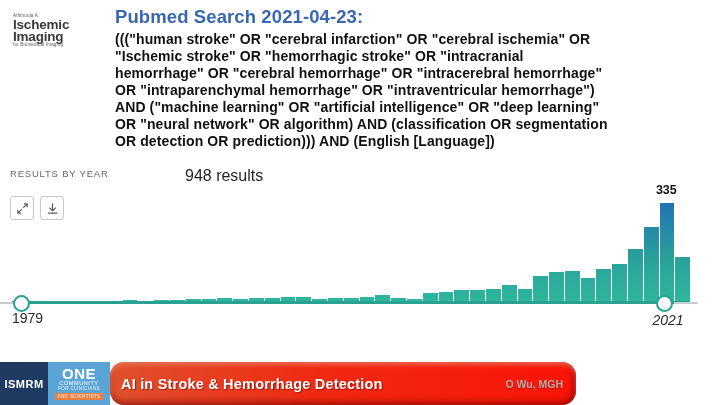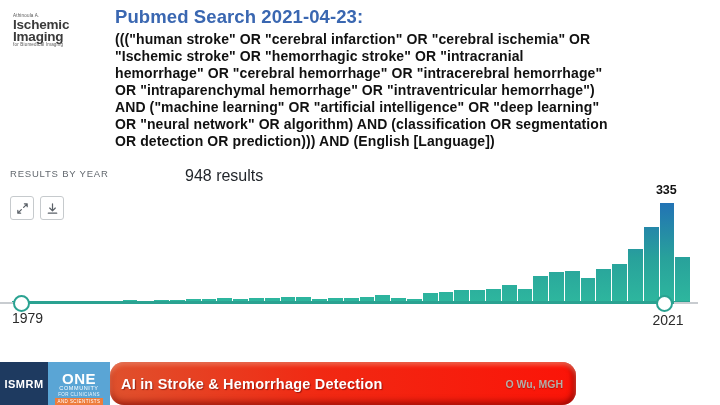--- a/index.html
+++ b/index.html
@@ -48,28 +48,28 @@
   .rail{position:absolute;top:302px;height:2px;background:var(--rail-gray);}
   .rail-left{left:0;width:14px;}
   .rail-right{left:674px;width:24px;}
   .handle{position:absolute;top:295px;width:17px;height:17px;border-radius:50%;
     background:#fff;border:2.5px solid var(--teal);z-index:5;cursor:ew-resize;}
   .handle-left{left:13px;}
   .handle-right{left:656px;}
   .peak-label{position:absolute;bottom:106px;transform:translateX(-50%);font-size:12.5px;font-weight:bold;color:#111;}
   .year-label{position:absolute;font-size:14px;color:#2b2b2b;}
   .year-start{left:12px;top:310px;}
-  .year-end{left:646px;top:312px;width:44px;text-align:center;}
+  .year-end{left:646px;top:312px;width:44px;text-align:center;font-style:italic;}
 
   
   .footer{position:absolute;left:0;top:362px;width:576px;height:43px;display:flex;}
   .ismrm{width:48px;background:var(--navy);color:#fff;display:flex;align-items:center;justify-content:center;
     font-size:11px;font-weight:bold;letter-spacing:.5px;}
   .one{width:62px;background:var(--one-blue);color:#fff;display:flex;flex-direction:column;
-    align-items:center;justify-content:flex-end;line-height:1.15;text-align:center;}
+    align-items:center;justify-content:center;line-height:1.15;text-align:center;}
   .one .one-word{font-size:15px;font-weight:bold;letter-spacing:.5px;line-height:13px;}
   .one .sub1{font-size:5.5px;letter-spacing:.6px;}
   .one .sub2{font-size:4.5px;letter-spacing:.4px;color:#eef6fc;}
   .one .sub3{font-size:4.5px;letter-spacing:.4px;background:var(--one-orange);color:#fff;padding:1px 3px;margin-top:1px;}
   .redbar{flex:1;position:relative;display:flex;align-items:center;
     background:linear-gradient(90deg,#df512d 0%,#f12913 45%,#fb1408 100%);
     box-shadow:inset 0 3px 4px rgba(255,160,130,.55), inset 0 -4px 6px rgba(110,0,0,.45), inset -4px 0 5px rgba(110,0,0,.4);
     border-radius:14px;}
   .slide-title{color:#fff;font-size:14.5px;font-weight:bold;padding-left:11px;letter-spacing:.2px;
     text-shadow:1px 1px 1px rgba(90,0,0,.55);}

